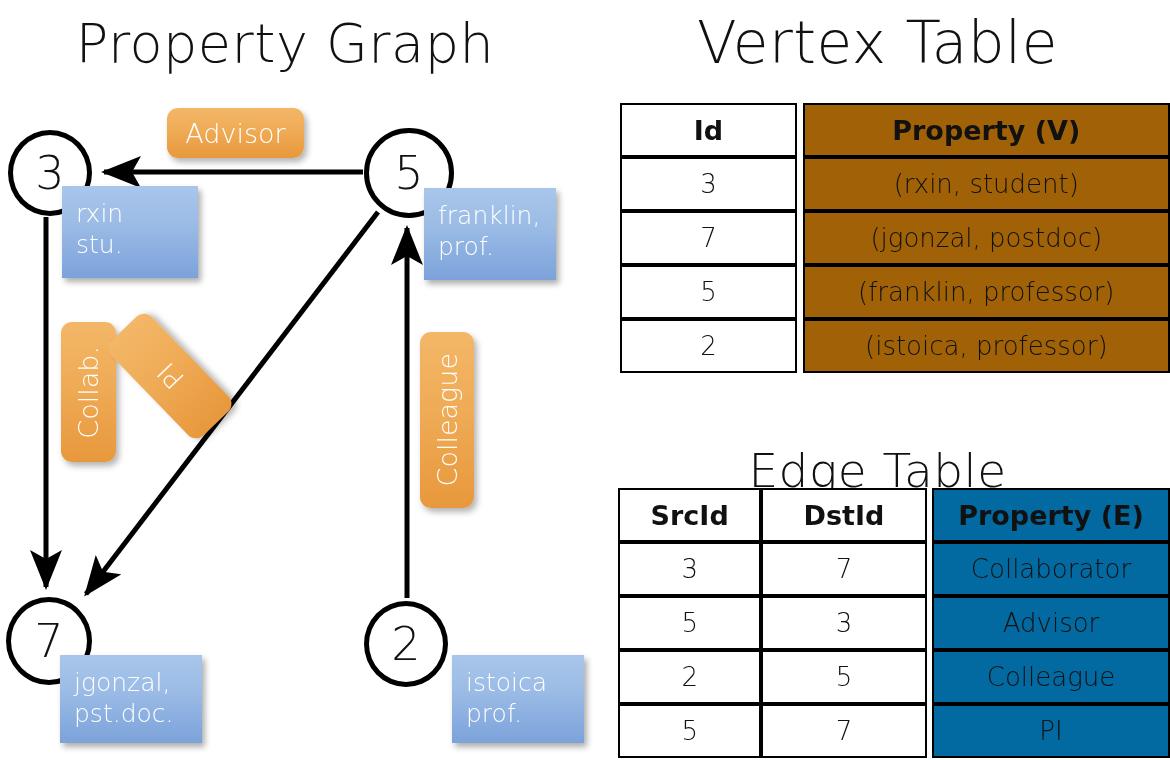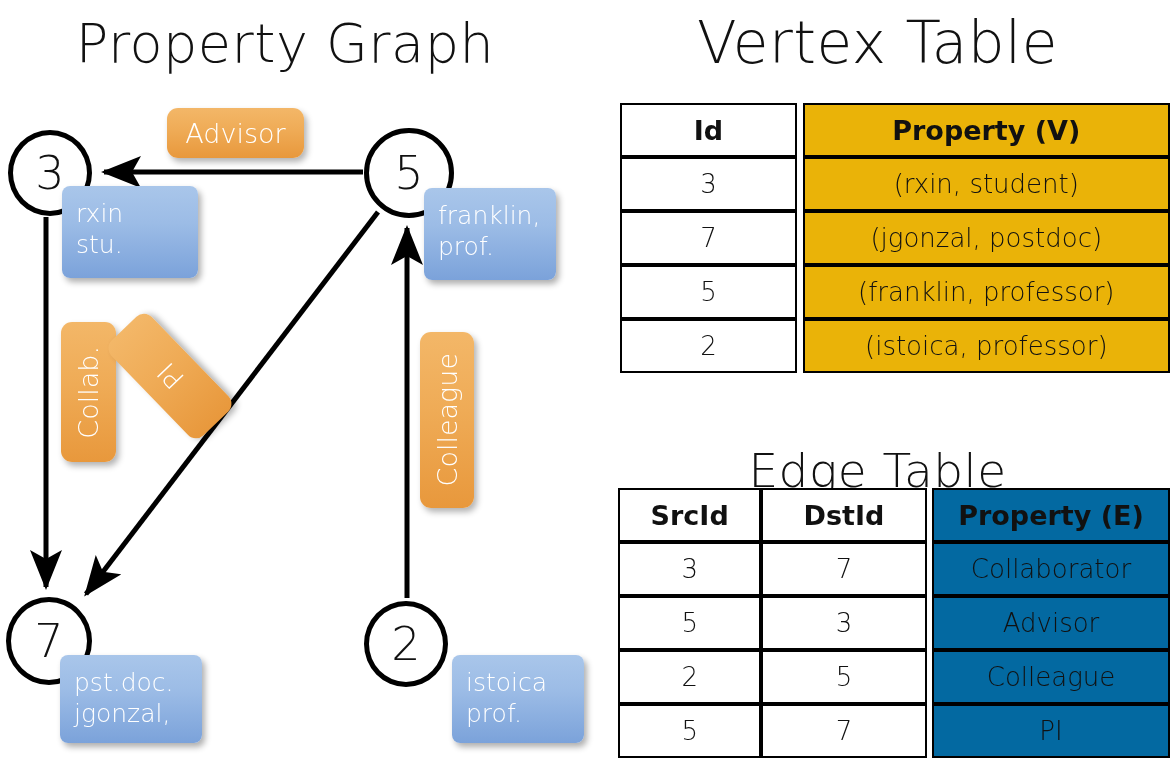--- a/index.html
+++ b/index.html
@@ -79,21 +79,21 @@
     color: #111111;
   }
   #node-3 { left: 8px;   top: 130px; width: 84px;  height: 86px; }
   #node-5 { left: 364px; top: 128px; width: 90px;  height: 90px; }
   #node-7 { left: 6px;   top: 597px; width: 86px;  height: 88px; }
   #node-2 { left: 364px; top: 601px; width: 84px;  height: 86px; }
 
   
   .prop-box {
     position: absolute;
-    border-radius: 8px;
+    border-radius: 0;
     background: linear-gradient(to bottom, #a9c6ea 0%, #9cbce6 40%, #7ba2da 100%);
     box-shadow: 3px 4px 6px rgba(0,0,0,0.32);
     color: #ffffff;
     font-family: "DejaVu Sans", sans-serif;
     font-weight: 300;
     font-size: 25px;
     line-height: 31px;
     padding: 12px 0 12px 14px;
     box-sizing: border-box;
   }
@@ -163,21 +163,21 @@
     color: #111111;
     padding: 0;
     height: 50px;
     vertical-align: middle;
   }
   .data-table th {
     font-weight: 700;
     font-size: 27px;
   }
   .cell-plain { background: #ffffff; }
-  .cell-blue  { background: #eab308; }
+  .cell-blue  { background: #a16207; }
   .cell-peach { background: #0369a1; }
   .gap-col { border: none !important; background: #ffffff; width: 6px; padding: 0; }
 
   #vertex-table { left: 592px; top: 103px; }
   #vertex-table .col-id   { width: 186px; }
   #vertex-table .col-prop { width: 382px; }
 
   #edge-table { left: 590px; top: 488px; }
   #edge-table .col-src  { width: 150px; }
   #edge-table .col-dst  { width: 174px; }
@@ -227,22 +227,22 @@
 
     <div class="prop-box" id="prop-box-rxin">
       <div>rxin</div>
       <div>stu.</div>
     </div>
     <div class="prop-box" id="prop-box-franklin">
       <div>franklin,</div>
       <div>prof.</div>
     </div>
     <div class="prop-box" id="prop-box-jgonzal">
+      <div>jgonzal,</div>
       <div>pst.doc.</div>
-      <div>jgonzal,</div>
     </div>
     <div class="prop-box" id="prop-box-istoica">
       <div>istoica</div>
       <div>prof.</div>
     </div>
 
     <div class="edge-label" id="edge-label-advisor">
       <span class="htext">Advisor</span>
     </div>
     <div class="edge-label" id="edge-label-collab">

